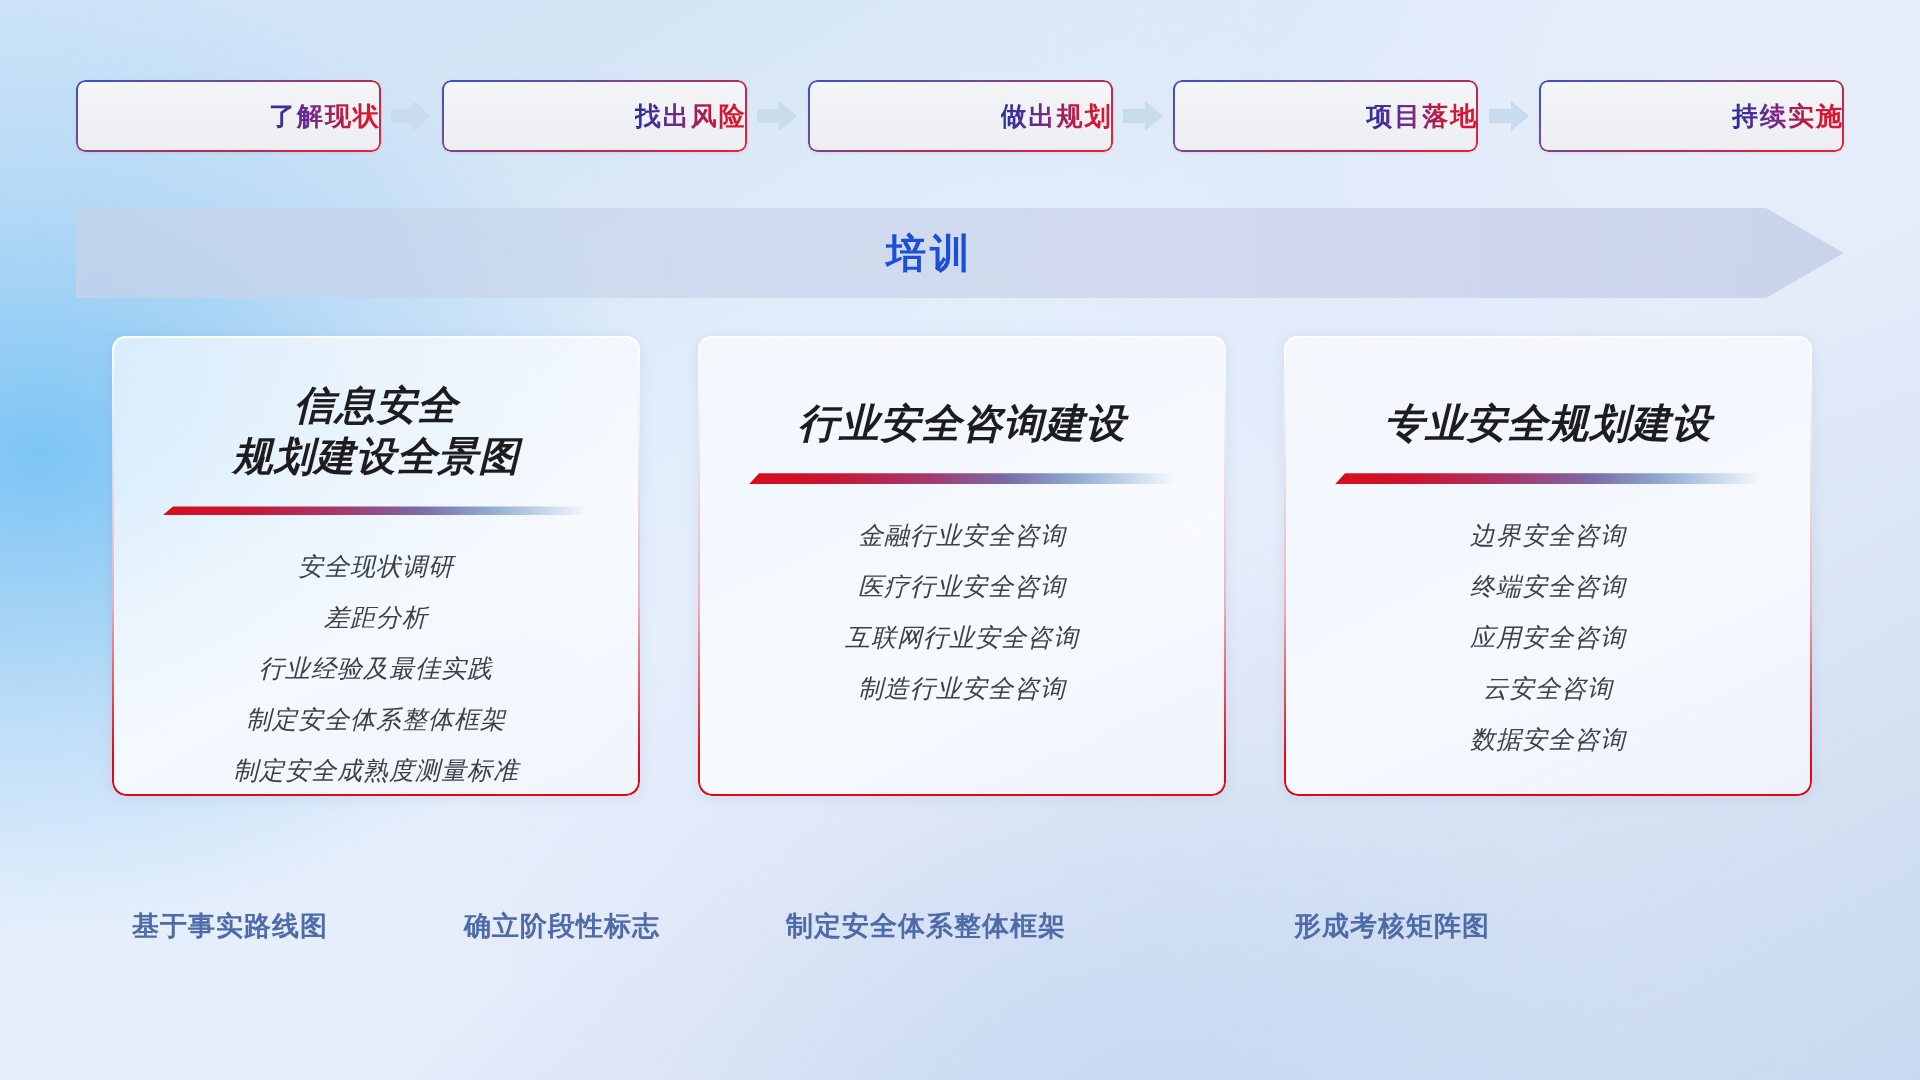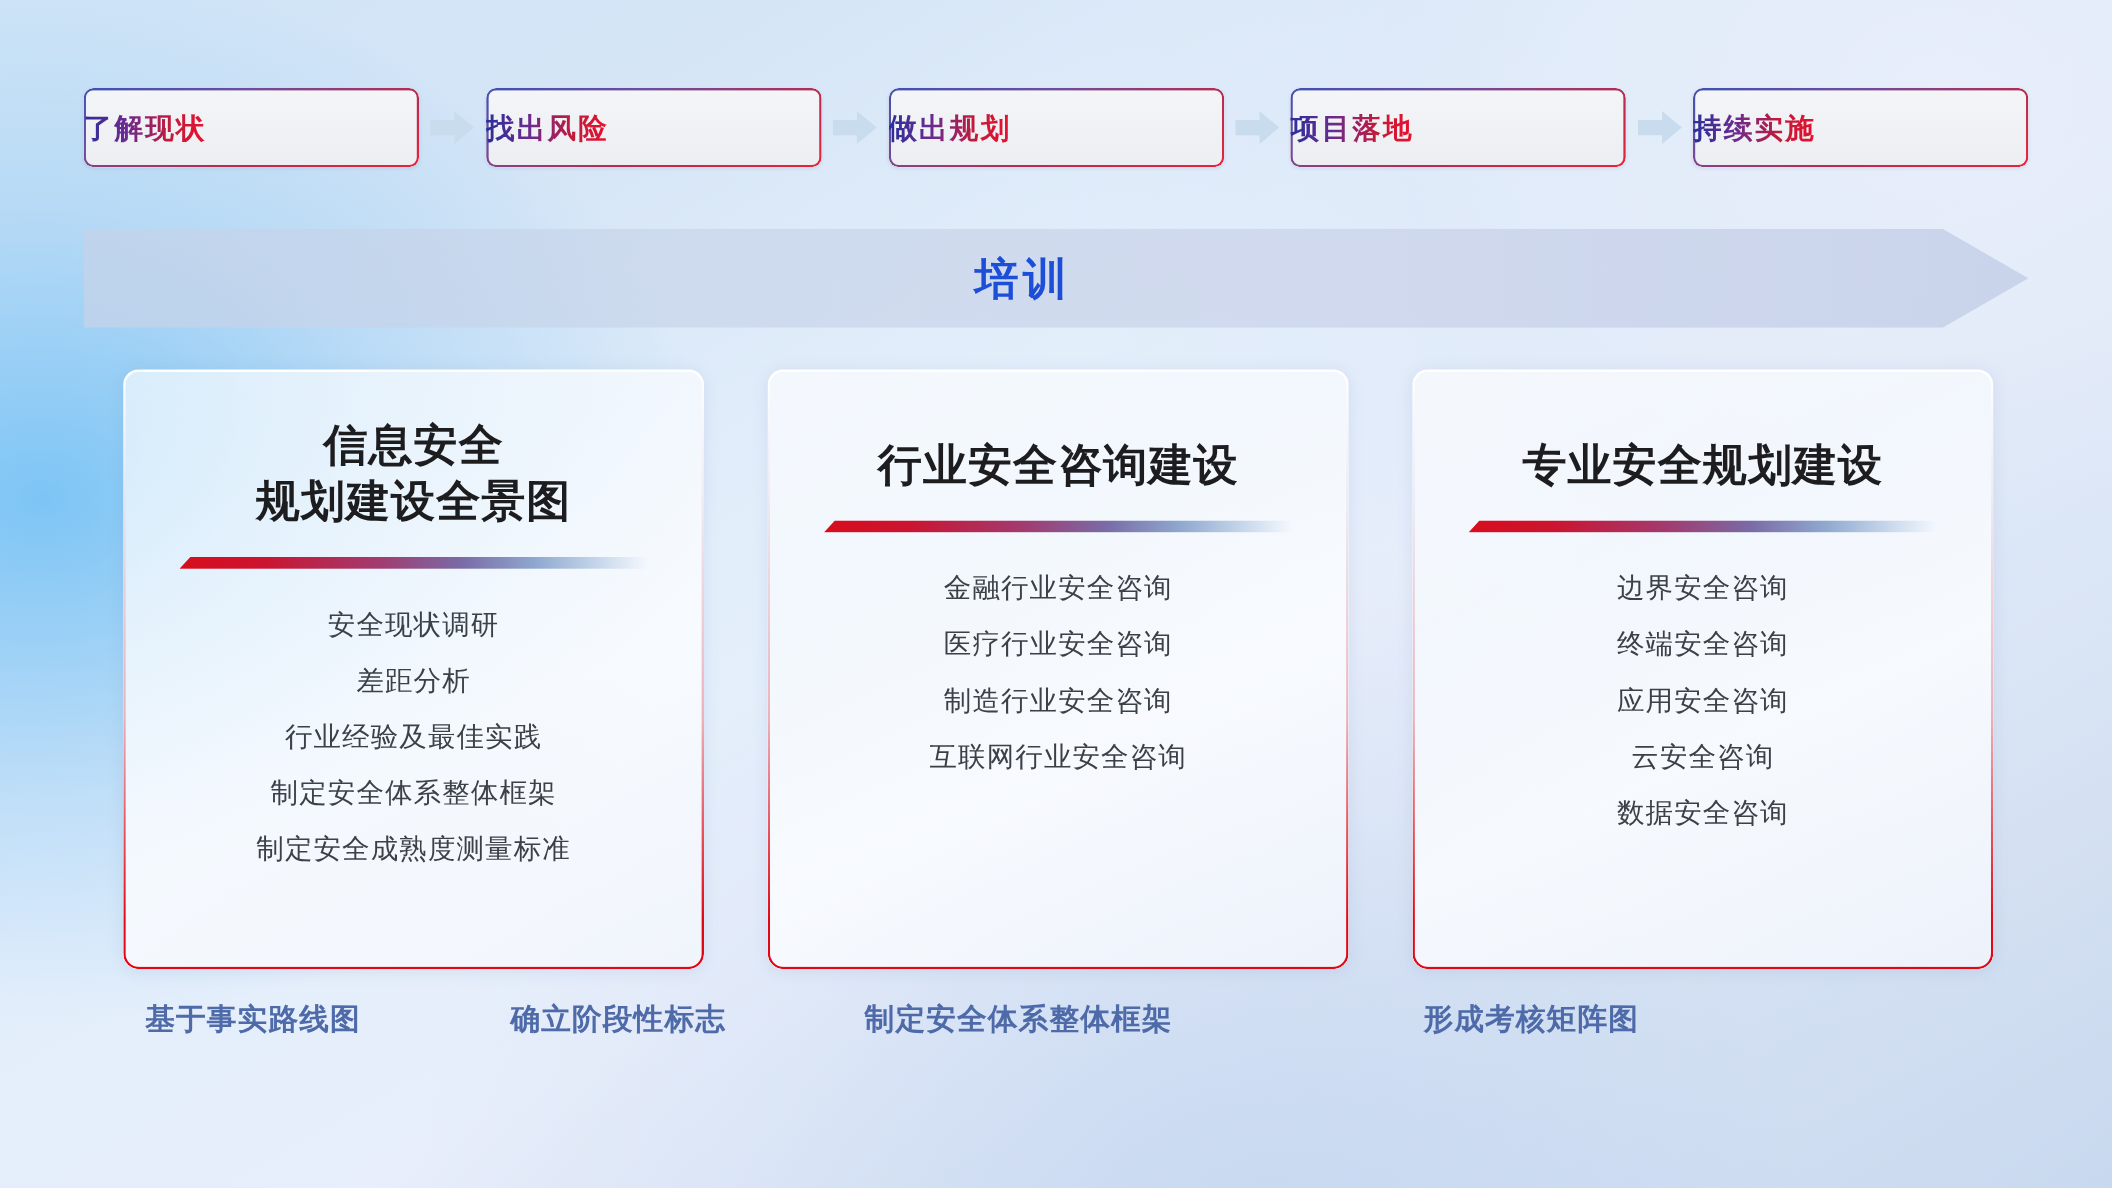--- a/index.html
+++ b/index.html
@@ -17,21 +17,21 @@
   
   #steps {
     position:absolute; left:76px; top:80px; width:1768px; height:72px;
     display:flex; align-items:center; justify-content:space-between;
   }
   .step {
     position:relative;
     width:305px; height:72px;
     border-radius:9px;
     background:linear-gradient(180deg,#f4f5f7 0%,#f0f1f4 55%,#eceef2 100%);
-    display:flex; align-items:center; justify-content:flex-start;
+    display:flex; align-items:center; justify-content:flex-end;
     box-shadow:0 1px 3px rgba(60,80,120,0.10);
   }
   .step::before{
     content:""; position:absolute; inset:0; border-radius:9px; padding:2px;
     background:linear-gradient(160deg,#3f51b5 0%,#6c4d9e 30%,#b62a52 62%,#e8223c 100%);
     -webkit-mask:linear-gradient(#000 0 0) content-box, linear-gradient(#000 0 0);
     -webkit-mask-composite:xor; mask-composite:exclude;
     pointer-events:none;
   }
   .step-label {
@@ -57,26 +57,27 @@
     font-size:40px; font-weight:bold; color:#1d4ed8; letter-spacing:4px;
     padding-right:60px;
   }
 
   
   #cards {
     position:absolute; left:112px; top:336px; width:1700px; height:545px;
     display:flex; justify-content:space-between;
   }
   .card {
-    width:528px; height:545px;
+    width:528px; height:460px;
     border-radius:14px;
     position:relative;
     background:linear-gradient(155deg, rgba(255,255,255,0.62) 0%, rgba(246,250,254,0.80) 30%, rgba(250,252,255,0.88) 60%, rgba(243,246,252,0.82) 100%);
     box-shadow:0 2px 14px rgba(90,120,170,0.13), inset 0 1px 0 rgba(255,255,255,0.8);
     overflow:hidden;
+    font-style:italic;
   }
   .card::before{
     content:""; position:absolute; inset:0; border-radius:14px; padding:1.6px;
     background:linear-gradient(180deg, rgba(255,255,255,0.95) 0%, rgba(232,225,235,0.6) 22%, rgba(229,120,130,0.55) 58%, #e30613 92%, #e30613 100%);
     -webkit-mask:linear-gradient(#000 0 0) content-box, linear-gradient(#000 0 0);
     -webkit-mask-composite:xor; mask-composite:exclude;
     pointer-events:none;
   }
   .card-inner{ position:relative; z-index:2; padding:44px 34px 0; height:100%; display:flex; flex-direction:column; }
   .card-title{
@@ -195,22 +196,22 @@
 
   <div class="card card--center">
     <div class="card-inner">
       <div class="card-title">
         <div>行业安全咨询建设</div>
       </div>
       <div class="card-divider"></div>
       <div class="card-list">
         <div class="card-list-item">金融行业安全咨询</div>
         <div class="card-list-item">医疗行业安全咨询</div>
+        <div class="card-list-item">互联网行业安全咨询</div>
         <div class="card-list-item">制造行业安全咨询</div>
-        <div class="card-list-item">互联网行业安全咨询</div>
       </div>
     </div>
   </div>
 
   <div class="card card--center">
     <div class="card-inner">
       <div class="card-title">
         <div>专业安全规划建设</div>
       </div>
       <div class="card-divider"></div>

